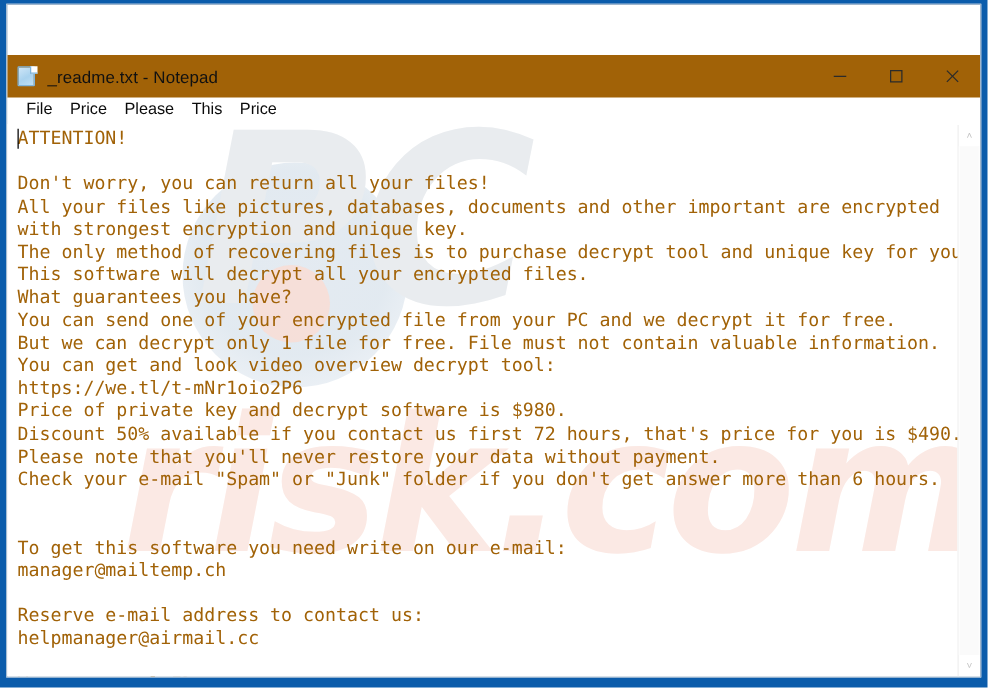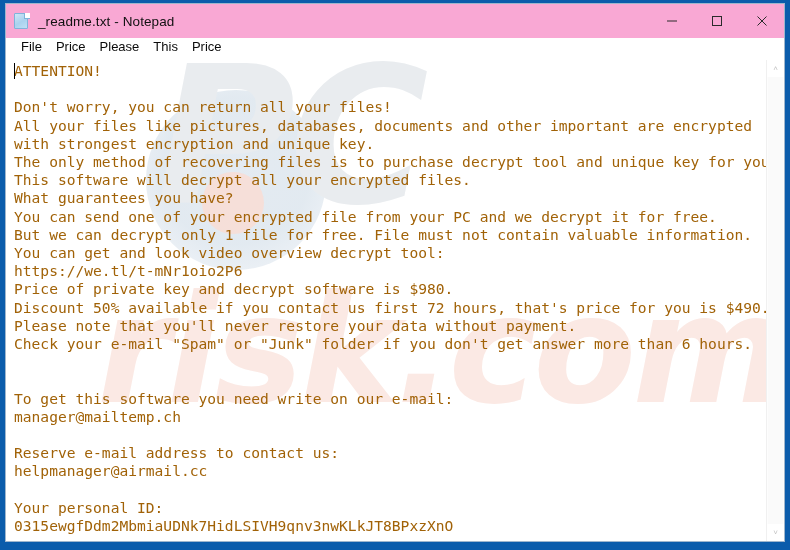--- a/index.html
+++ b/index.html
@@ -31,24 +31,25 @@
     border: 1px solid #9fb6cd;
     box-sizing: border-box;
     display: flex;
     flex-direction: column;
   }
 
   
   #titlebar {
     height: 34px;
     flex: 0 0 34px;
-    background: #f9a8d4;
+    background: #a16207;
     display: flex;
     align-items: flex-start;
     position: relative;
+    margin-top: 40px;
   }
   #title-left {
     display: flex;
     align-items: center;
     padding-left: 7px;
     height: 100%;
   }
   .app-icon {
     width: 18px; height: 18px;
     position: relative;

